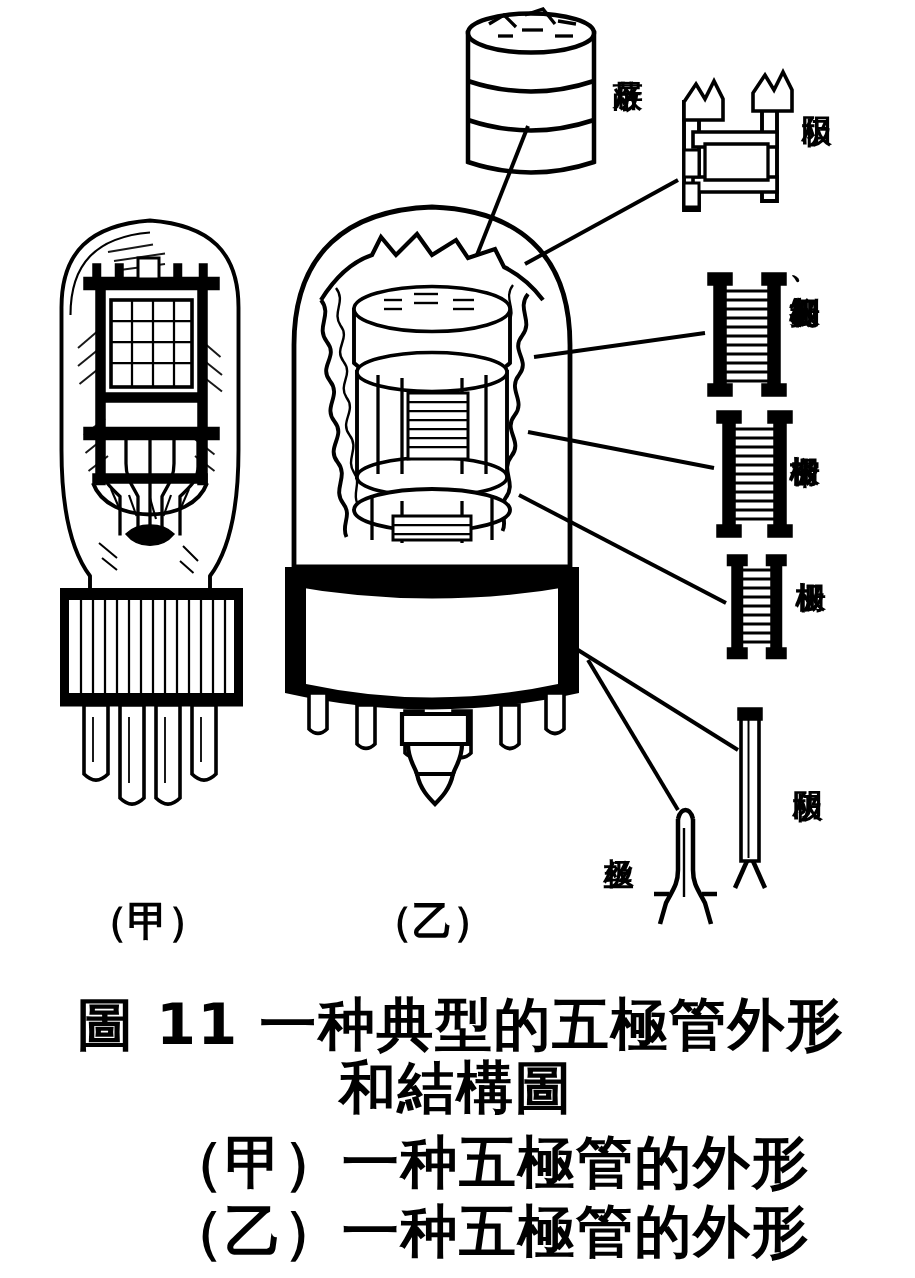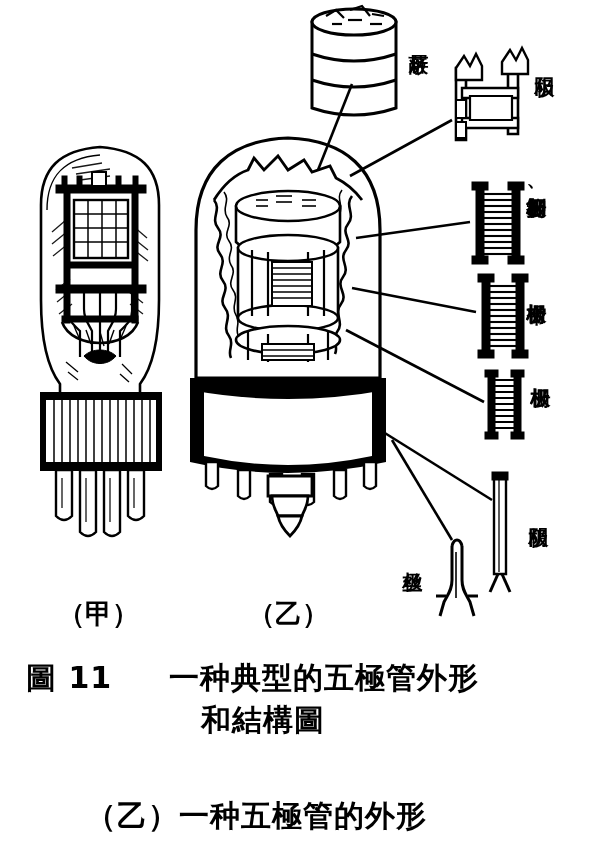--- a/index.html
+++ b/index.html
@@ -36,24 +36,25 @@
     white-space: pre;
   }
   .vlabel {
     writing-mode: vertical-rl;
     text-orientation: upright;
     font-size: 20px;
     line-height: 1.05;
   }
   .caption {
     position: absolute;
-    font-size: 30px;
+    font-size: 38px;
     font-weight: 700;
     letter-spacing: 1px;
     white-space: pre;
+    margin-left: 25px;
   }
   .panel-tag {
     position: absolute;
     font-size: 27px;
     font-weight: 700;
     white-space: pre;
   }
 </style>
 </head>
 <body>
@@ -392,17 +393,18 @@
   <div class="lbl vlabel" style="left:530px; top:372px; height:64px;">栅极</div>
 
   <div class="lbl vlabel" style="left:528px; top:512px; height:64px;">阴极</div>
 
   <div class="lbl vlabel" style="left:402px; top:556px; height:64px;">丝极</div>
 
   <div class="panel-tag" style="left:58px; top:596px;">（甲）</div>
   <div class="panel-tag" style="left:248px; top:596px;">（乙）</div>
 
   <div class="caption" style="left:26px; top:658px;">圖 11</div>
-  <div class="caption" style="left:169px; top:658px;">一种典型的五極管外形</div>
+  <div class="caption" style="left:148px; top:658px;">一种典型的五極管外形</div>
   <div class="caption" style="left:201px; top:700px;">和結構圖</div>
+  <div class="caption" style="left:86px; top:750px;">（甲）一种五極管的外形</div>
   <div class="caption" style="left:86px; top:796px;">（乙）一种五極管的外形</div>
 
 </div>
 
 </body></html>

